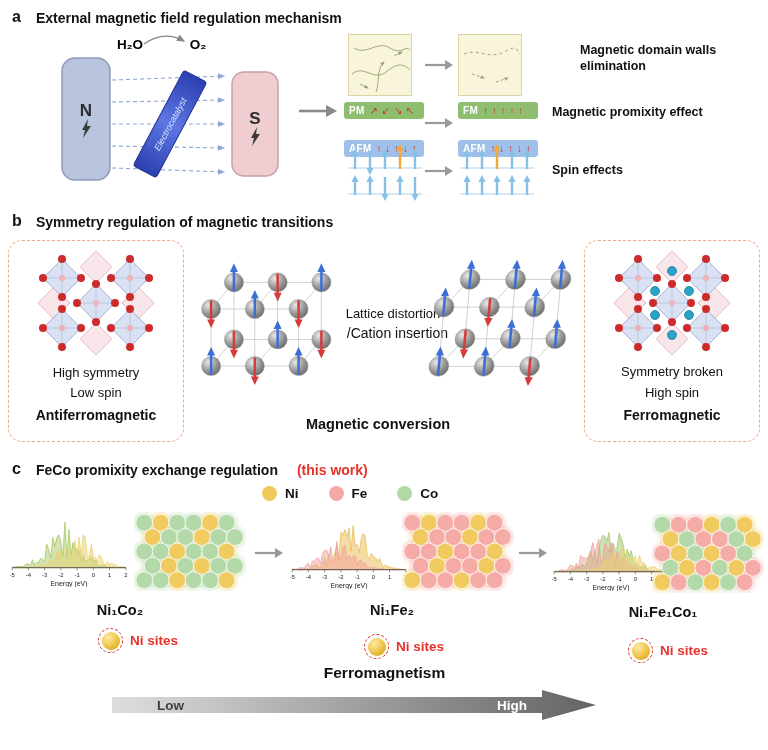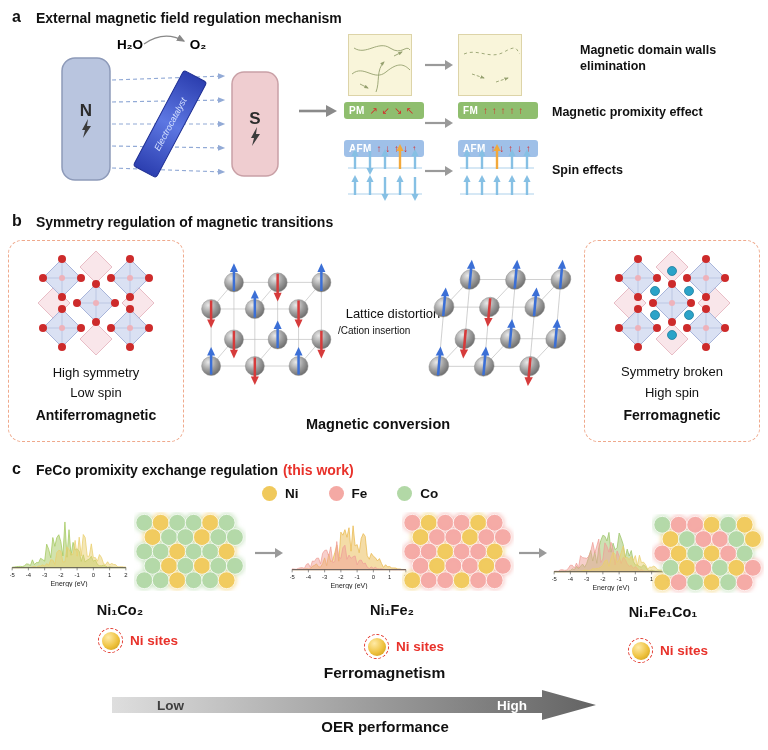--- a/index.html
+++ b/index.html
@@ -310,21 +310,21 @@
       <line x1="18" y1="57" x2="18" y2="78" stroke="#d63b3b" stroke-width="2.6"></line>
       <polygon points="13.8,77 22.2,77 18,86" fill="#d63b3b"></polygon>
       <circle cx="64" cy="66" r="10" fill="url(#sph)" stroke="#8a8a8a" stroke-width="0.5"></circle>
       <line x1="64" y1="75" x2="64" y2="54" stroke="#3b6fd6" stroke-width="2.6"></line>
       <polygon points="59.8,55 68.2,55 64,46" fill="#3b6fd6"></polygon>
       <circle cx="110" cy="66" r="10" fill="url(#sph)" stroke="#8a8a8a" stroke-width="0.5"></circle>
       <line x1="110" y1="57" x2="110" y2="78" stroke="#d63b3b" stroke-width="2.6"></line>
       <polygon points="105.8,77 114.2,77 110,86" fill="#d63b3b"></polygon>
     </svg>
   <div class="abs" style="left:338px;top:306px;width:110px;text-align:center;font-size:13px">Lattice distortion</div>
-  <div class="abs" style="left:338px;top:325px;width:110px;text-align:left;font-size:10px">/Cation insertion</div>
+  <div class="abs" style="left:338px;top:325px;width:110px;text-align:right;font-size:14px">/Cation insertion</div>
   <svg class="abs" style="left:424px;top:242px" width="160" height="150" viewBox="0 0 162 152">
       <g transform="translate(8,0) skewX(-5)">
         <line x1="18" y1="126" x2="64" y2="126" stroke="#bcbcbc" stroke-width="0.7"></line>
         <line x1="18" y1="126" x2="18" y2="66" stroke="#bcbcbc" stroke-width="0.7"></line>
         <line x1="18" y1="126" x2="42" y2="98" stroke="#bcbcbc" stroke-width="0.7"></line>
         <line x1="64" y1="126" x2="110" y2="126" stroke="#bcbcbc" stroke-width="0.7"></line>
         <line x1="64" y1="126" x2="64" y2="66" stroke="#bcbcbc" stroke-width="0.7"></line>
         <line x1="64" y1="126" x2="88" y2="98" stroke="#bcbcbc" stroke-width="0.7"></line>
         <line x1="110" y1="126" x2="110" y2="66" stroke="#bcbcbc" stroke-width="0.7"></line>
         <line x1="110" y1="126" x2="134" y2="98" stroke="#bcbcbc" stroke-width="0.7"></line>
@@ -443,21 +443,21 @@
         <circle cx="75" cy="24" r="4.5" fill="#2ba3c8" stroke="#1d7e9d" stroke-width="0.8"></circle>
         <circle cx="75" cy="88" r="4.5" fill="#2ba3c8" stroke="#1d7e9d" stroke-width="0.8"></circle>
       </svg>
     <div class="bx-line" style="top:123px">Symmetry broken</div>
     <div class="bx-line" style="top:144px">High spin</div>
     <div class="bx-line bold" style="top:166px">Ferromagnetic</div>
   </div>
 
   <div class="abs panel-letter" style="left:12px;top:460px">c</div>
   <div class="abs panel-title" style="left:36px;top:462px">
-    <span>FeCo promixity exchange regulation</span><span class="red" style="margin-left:5px">(this work)</span>
+    <span>FeCo promixity exchange regulation</span><span class="red" style="margin-left:19px">(this work)</span>
   </div>
 
   <div class="abs legend" style="left:262px;top:486px">
     <div class="item">
         <span class="dot" style="background: rgb(240, 201, 92);"></span>
         <span>Ni</span>
       </div>
     <div class="item">
         <span class="dot" style="background: rgb(244, 169, 164);"></span>
         <span>Fe</span>
@@ -753,15 +753,14 @@
     <span class="lbl">Ni sites</span>
   </div>
 
   <div class="abs" style="left:277px;top:664px;width:215px;text-align:center;font-weight:bold;font-size:15.5px">Ferromagnetism</div>
 
   <svg class="abs" style="left:112px;top:688px" width="486" height="34" viewBox="0 0 486 34">
     <polygon points="0,9 430,9 430,2 484,17 430,32 430,25 0,25" fill="url(#perfGrad)"></polygon>
     <text x="45" y="22" font-size="13.5" font-weight="bold" fill="#3f3f3f">Low</text>
     <text x="400" y="22" font-size="13.5" font-weight="bold" fill="#ffffff" text-anchor="middle">High</text>
   </svg>
-  <div class="abs" style="left:250px;top:718px;width:270px;text-align:center;font-weight:bold;font-size:15px">OER performance</div>
 
 </div>
 
 </body></html>

